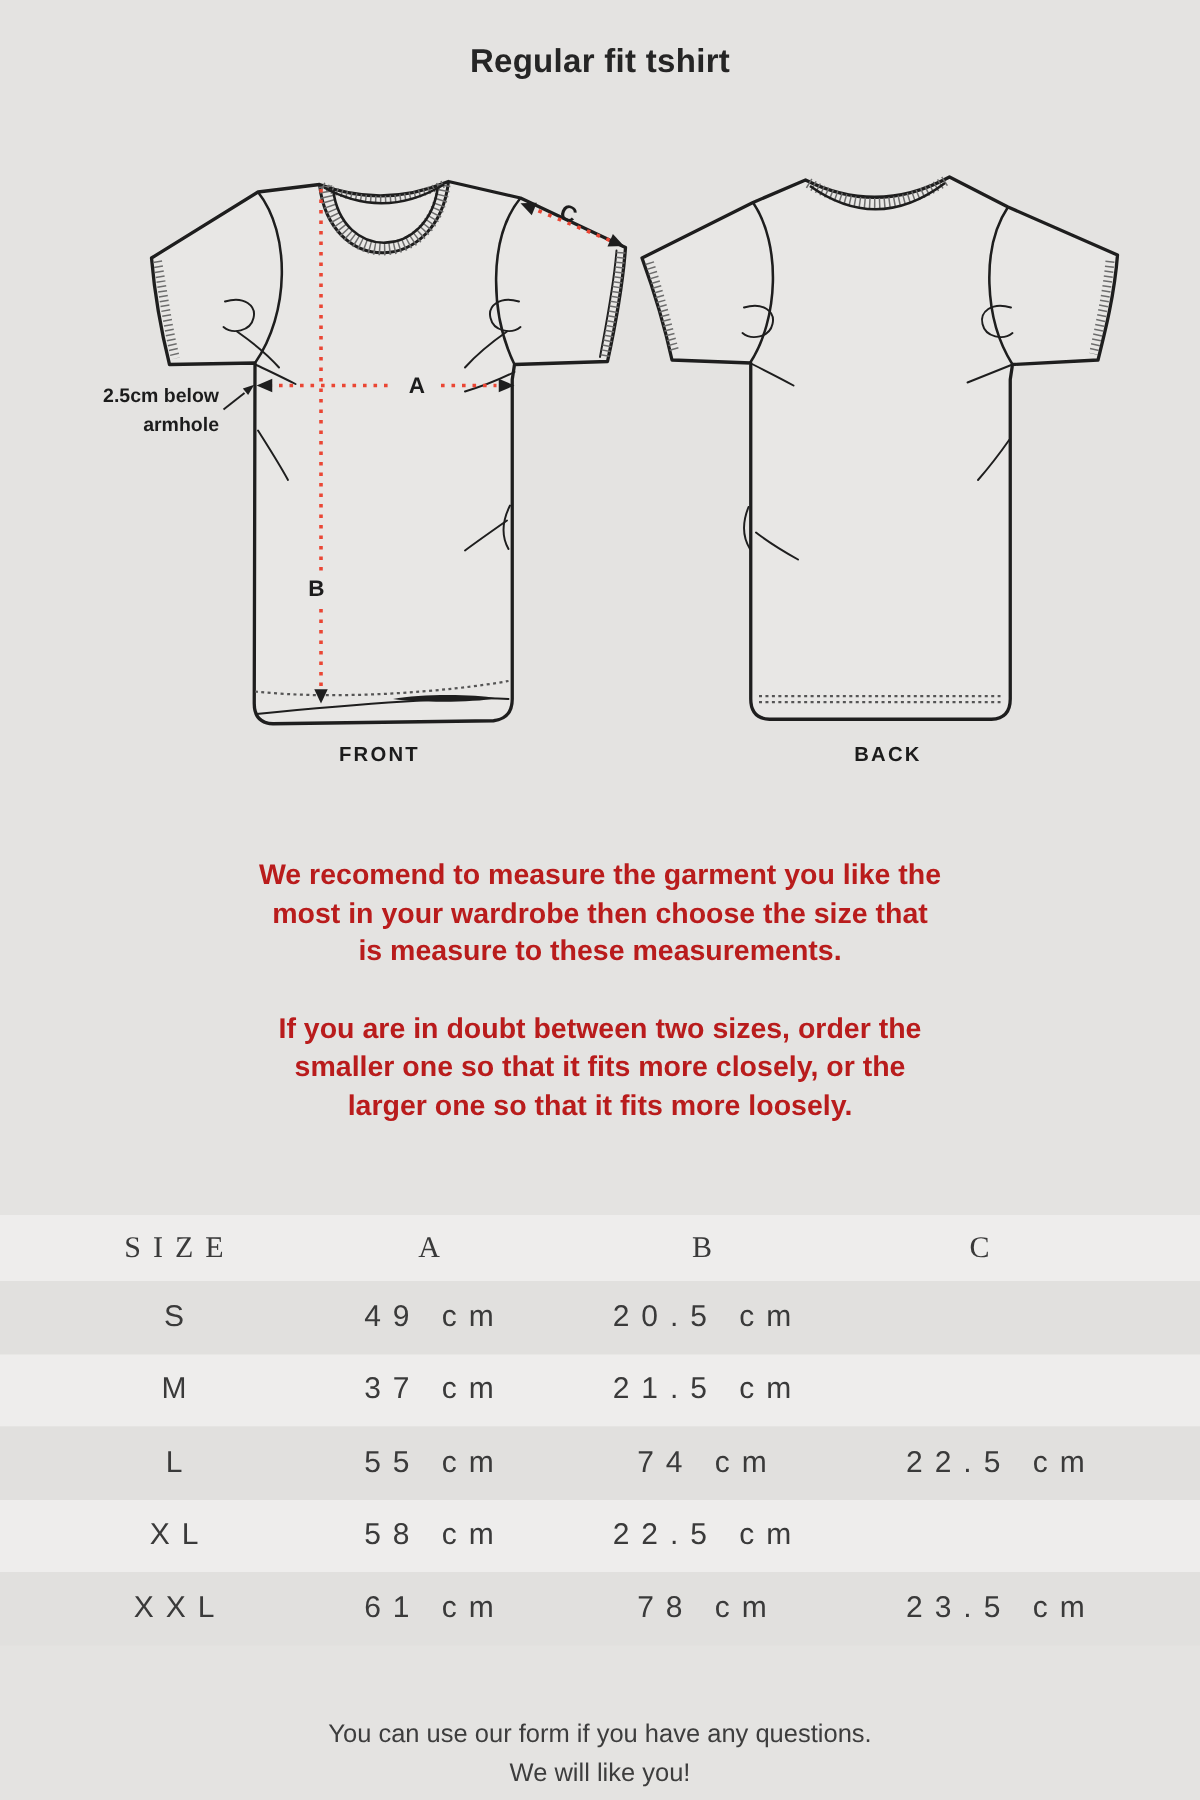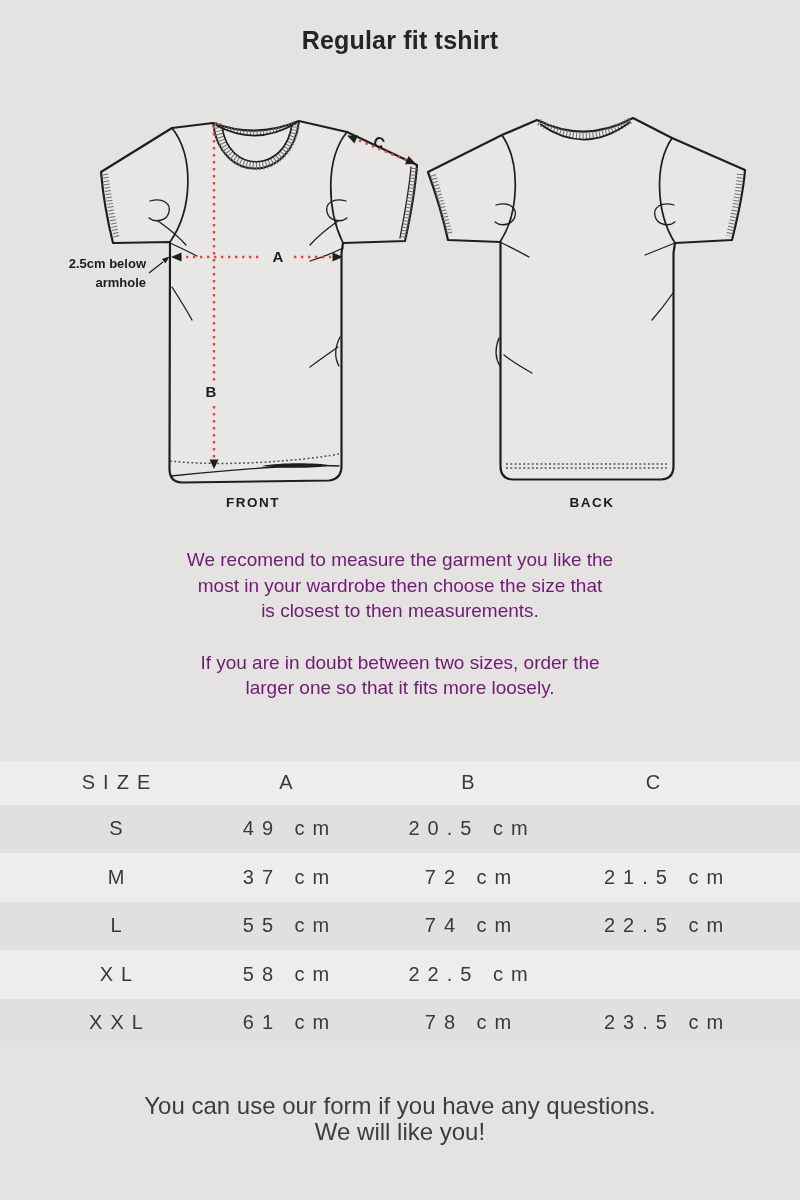--- a/index.html
+++ b/index.html
@@ -6,59 +6,59 @@
   body{
     width:800px;height:1200px;
     background:#e4e3e1;
     font-family:"Liberation Sans",sans-serif;
     color:#3d3d3d;
     overflow:hidden;
   }
   .title{
     margin:0;padding-top:26px;
     text-align:center;
-    font-size:25px;font-weight:700;color:#252525;letter-spacing:.2px;
+    font-size:22px;font-weight:700;color:#252525;letter-spacing:.2px;
     line-height:29px;
   }
   svg.diagram{display:block;margin-top:40px;}
 
   
   .outline{fill:#e8e7e5;stroke:#1e1e1e;stroke-width:2.2;stroke-linejoin:round;}
   .seam{fill:none;stroke:#1e1e1e;stroke-width:1.7;}
   .seam2{fill:none;stroke:#1e1e1e;stroke-width:2;}
   .thin{fill:none;stroke:#1e1e1e;stroke-width:1.3;stroke-linecap:round;}
   .rib{fill:none;stroke:#6d6d6d;stroke-dasharray:1 2.3;}
   .stitch{fill:none;stroke:#555;stroke-width:1.5;stroke-dasharray:2 2.3;}
   .redline{fill:none;stroke:#ea4634;stroke-width:2.4;stroke-dasharray:2.4 4.6;}
   .arrow{fill:#1e1e1e;stroke:none;}
   .sliver{fill:#1e1e1e;stroke:none;}
   svg text{font-family:"Liberation Sans",sans-serif;font-weight:700;fill:#1c1c1c;}
   .mlabel{font-size:15px;}
   .caption{font-size:13.5px;letter-spacing:1.5px;}
   .note{font-size:13px;}
 
-  .intro{margin-top:32px;text-align:center;font-size:19px;line-height:25.5px;color:#701a75;}
+  .intro{margin-top:56px;text-align:center;font-size:19px;line-height:25.5px;color:#b91c1c;font-weight:bold;}
   .intro p{margin:0;}
   .intro p + p{margin-top:26px;text-align:center;}
   .intro span{display:block;}
 
   .size-table{margin-top:60px;font-size:20px;letter-spacing:8px;color:#3a3a3a;}
   .t-row{
     display:grid;
     grid-template-columns:240px 100px 264px 106px;
     height:48.5px;
     align-items:center;
     text-align:center;
     white-space:nowrap;
   }
-  .t-row.t-header{height:44px;}
+  .t-row.t-header{height:44px;font-family:Liberation Serif, serif;}
   .row-light{background:#eeedec;}
   .row-dark{background:#e1e0de;}
 
-  .footer{margin-top:46px;text-align:center;font-size:24px;line-height:26px;color:#3d3d3d;}
+  .footer{margin-top:46px;text-align:center;font-size:17px;line-height:26px;color:#3d3d3d;}
   .footer span{display:block;}
 </style>
 </head>
 <body>
 
 <div class="page">
 
   <h1 class="title">Regular fit tshirt</h1>
 
   <svg class="diagram" width="800" height="420" viewBox="0 0 800 420">
@@ -153,44 +153,44 @@
       <path class="thin" d="M 504,260 C 513,267 523,273 532,278"></path>
       <path class="thin" d="M 673,198 C 666,208 659,217 652,225"></path>
       <text class="caption" x="592" y="412" text-anchor="middle">BACK</text>
     </g>
   </svg>
 
   <div class="intro">
     <p>
       <span>We recomend to measure the garment you like the</span>
       <span>most in your wardrobe then choose the size that</span>
-      <span>is closest to then measurements.</span>
+      <span>is measure to these measurements.</span>
     </p>
     <p>
       <span>If you are in doubt between two sizes, order the</span>
+      <span>smaller one so that it fits more closely, or the</span>
       <span>larger one so that it fits more loosely.</span>
     </p>
   </div>
 
   <div class="size-table">
     <div class="t-row t-header row-light">
       <div>SIZE</div>
       <div>A</div>
       <div>B</div>
       <div>C</div>
     </div>
     <div class="t-row row-dark">
       <div>S</div>
       <div>49 cm</div>
       <div>20.5 cm</div>
     </div>
     <div class="t-row row-light">
       <div>M</div>
       <div>37 cm</div>
-      <div>72 cm</div>
       <div>21.5 cm</div>
     </div>
     <div class="t-row row-dark">
       <div>L</div>
       <div>55 cm</div>
       <div>74 cm</div>
       <div>22.5 cm</div>
     </div>
     <div class="t-row row-light">
       <div>XL</div>

